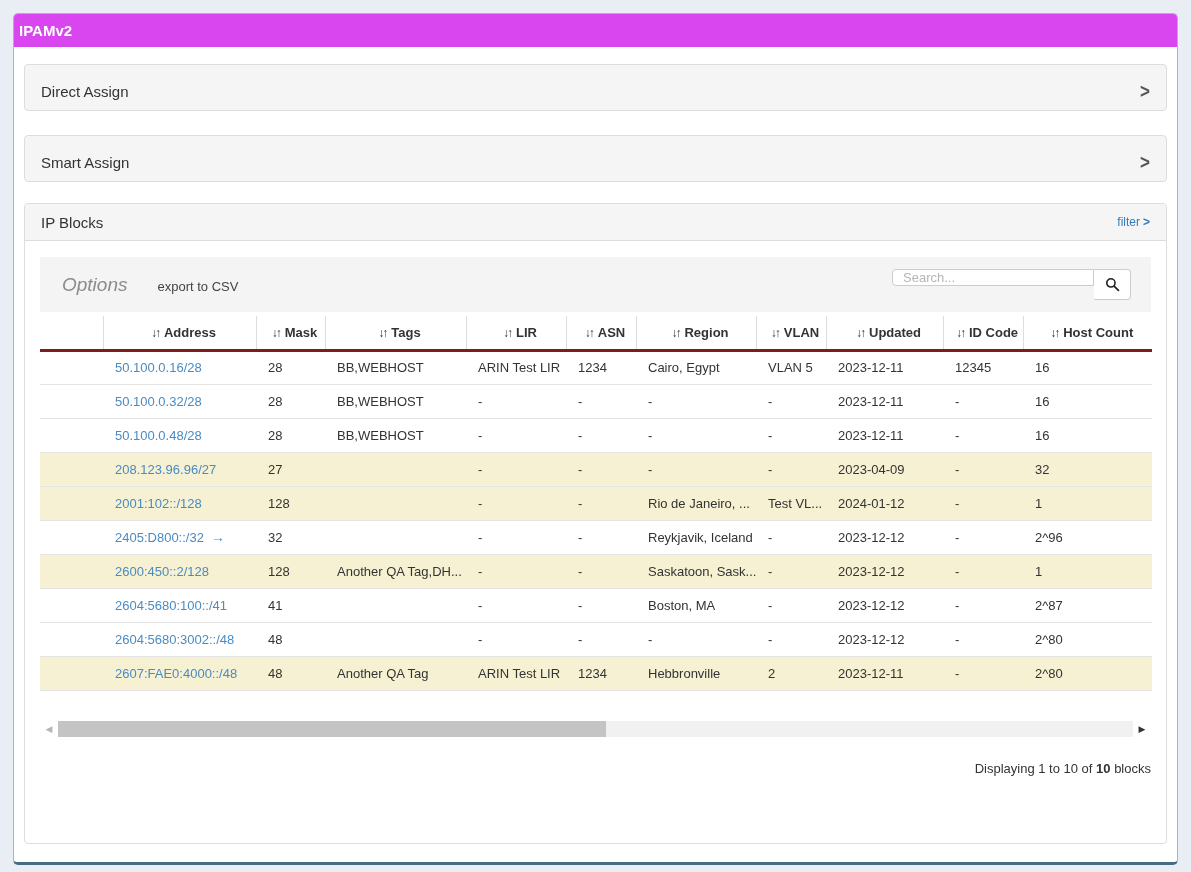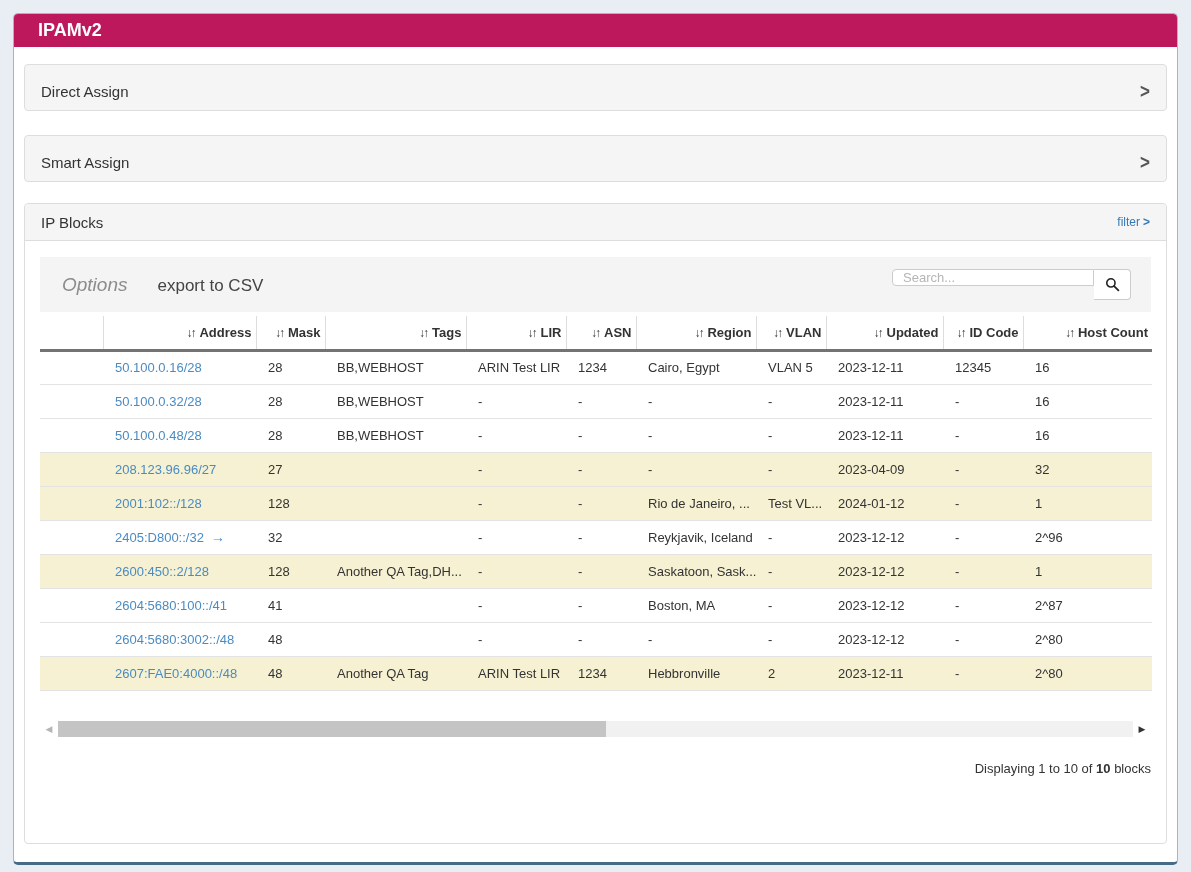--- a/index.html
+++ b/index.html
@@ -11,22 +11,22 @@
     color:#333;
   }
   .card {
     position:absolute; left:13px; top:13px; width:1165px; height:852px;
     background:#fff; border-radius:5px;
     border:1px solid #9db8ca;
     border-bottom:3px solid #476b84;
     overflow:hidden;
   }
   .app-header {
-    height:33px; background:#be185d; color:#fff;
-    font-size:18px; font-weight:bold; line-height:33px; padding:0 24px;
+    height:33px; background:#d946ef; color:#fff;
+    font-size:15px; font-weight:bold; line-height:33px; padding:0 5px;
   }
   .content { padding:17px 10px 0 10px; }
 
   .panel {
     border:1px solid #ddd; border-radius:4px; background:#f5f5f5;
   }
   .panel-row {
     height:37px; display:flex; align-items:center; justify-content:space-between;
     padding:0 16px; cursor:pointer;margin-top:8px;
   }
@@ -44,42 +44,42 @@
   .filter-link { color:#337ab7; font-size:12px; cursor:pointer; }
   .filter-link .fchev { font-size:12px; font-weight:bold; margin-left:3px; }
   .ip-body { padding:16px 15px 0 15px; }
 
   .options-bar {
     height:55px; background:#f4f4f4;
     display:flex; align-items:center; justify-content:space-between; padding:0 20px 0 22px;
   }
   .opt-left { display:flex; align-items:baseline; }
   .options-title { font-size:19px; color:#8c8c8c; margin-right:30px;font-style:italic; }
-  .export-link { font-size:17px; color:#444; cursor:pointer; }
+  .export-link { font-size:13px; color:#444; cursor:pointer; }
   .search-group { display:flex; }
   .search-group input {
     width:202px; height:17px; border:1px solid #ccc; border-radius:4px 0 0 4px;
     padding:0 10px; font-size:13px; font-family:"Liberation Sans",sans-serif;
     color:#333; outline:none;
   }
   .search-group input::placeholder { color:#b5b5b5; }
   .search-btn {
     width:37px; height:31px; background:#fff; border:1px solid #ccc; border-left:none;
     border-radius:0 4px 4px 0; cursor:pointer;
     display:flex; align-items:center; justify-content:center; padding:0;
   }
 
   table.ip-table {
     width:1112px; border-collapse:collapse; table-layout:fixed;
     font-size:13px; color:#333; margin-top:4px;
   }
   .ip-table th {
-    height:34px; text-align:right; font-weight:bold; font-size:13px;
+    height:34px; text-align:center; font-weight:bold; font-size:13px;
     padding:0 4px 0 12px; white-space:nowrap; overflow:hidden;
-    border-bottom:3px solid #737373; border-left:1px solid #ddd; cursor:pointer;
+    border-bottom:3px solid #7f1d1d; border-left:1px solid #ddd; cursor:pointer;
   }
   .ip-table th:first-child { border-left:none; cursor:default; }
   .sort-ic { font-weight:bold; letter-spacing:-2px; margin-right:5px; font-size:12px; }
   .ip-table td {
     height:34px; padding:0 6px 0 12px; white-space:nowrap; overflow:hidden;
     border-bottom:1px solid #e3e3e3; background:#fff;
   }
   tr.highlight td { background:#f6f1d2; }
   .ip-table a { color:#4a8bc2; text-decoration:none; cursor:pointer; }
   .arrow-ic { color:#3f8fd6; font-weight:bold; margin-left:7px; font-size:14px; }

